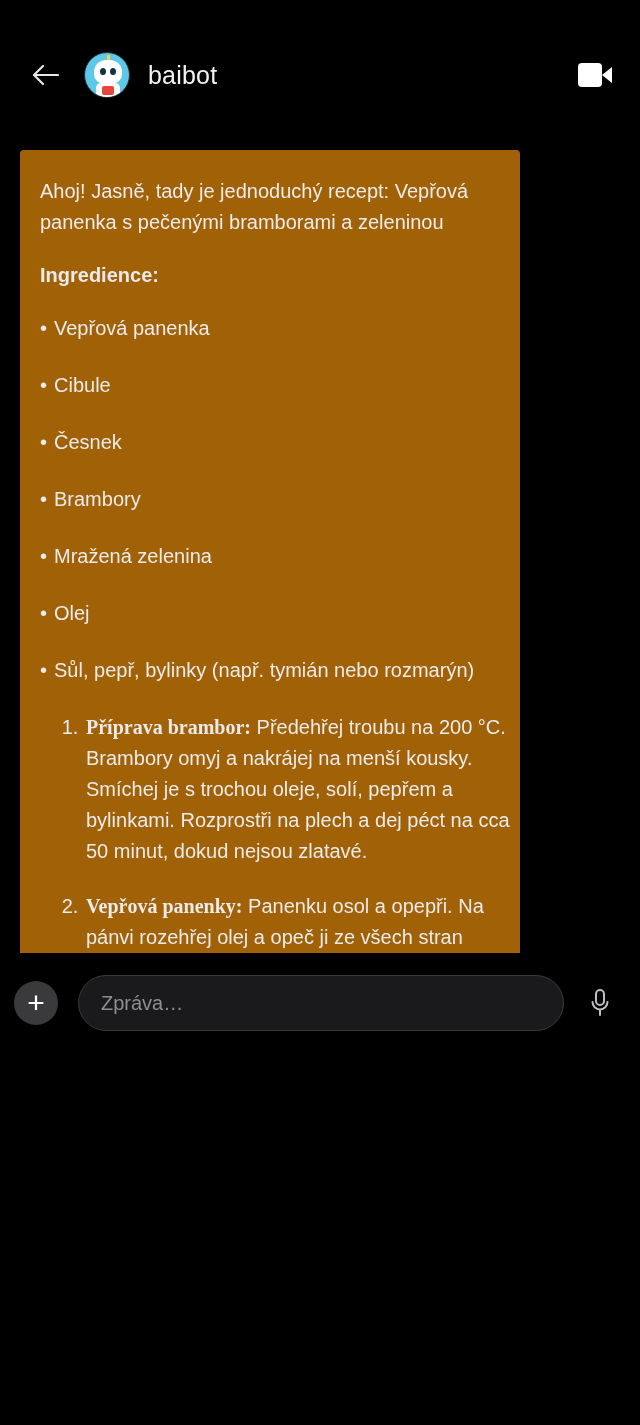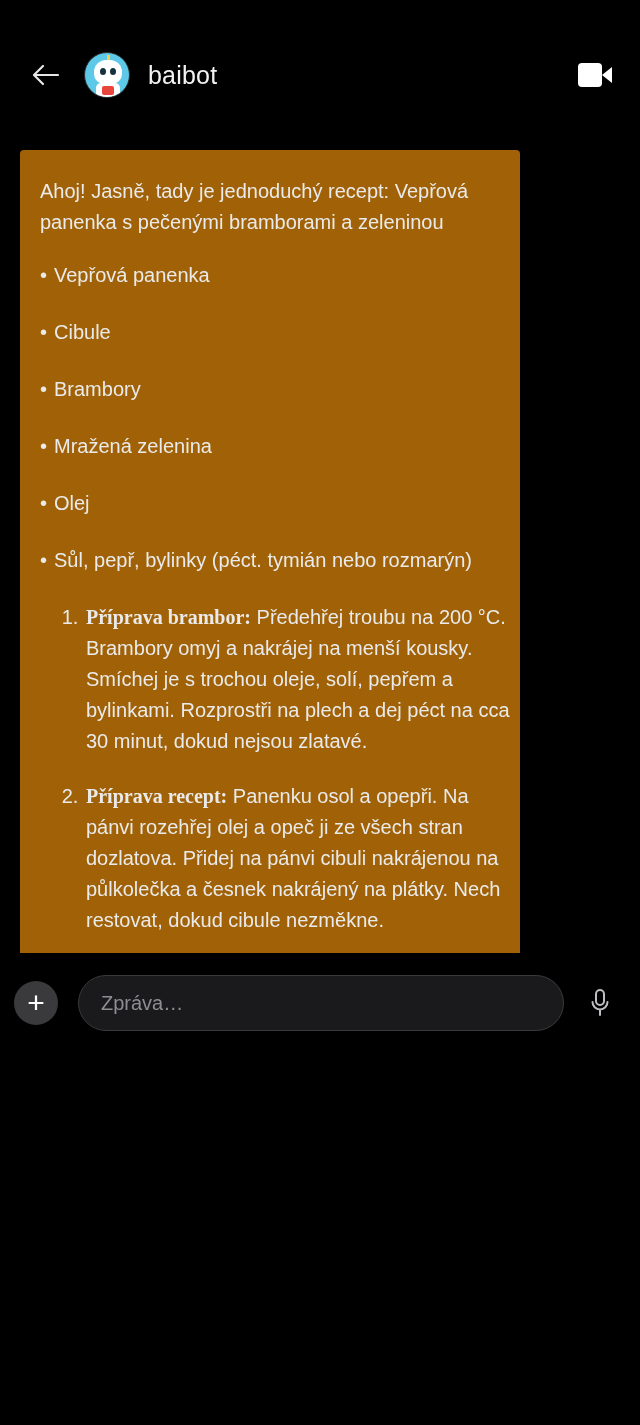--- a/index.html
+++ b/index.html
@@ -252,34 +252,36 @@
         <span class="lens"></span>
       </span>
     </div>
   </div>
 
   <div class="chat">
     <div class="bubble">
 
       <p>Ahoj! Jasně, tady je jednoduchý recept: Vepřová panenka s pečenými bramborami a zeleninou</p>
 
+      <p class="hdr">Ingredience:</p>
 
       <ul class="ing">
         <li>Vepřová panenka</li>
         <li>Cibule</li>
+        <li>Česnek</li>
         <li>Brambory</li>
         <li>Mražená zelenina</li>
         <li>Olej</li>
-        <li>Sůl, pepř, bylinky (péct. tymián nebo rozmarýn)</li>
+        <li>Sůl, pepř, bylinky (např. tymián nebo rozmarýn)</li>
       </ul>
 
 
       <ol class="steps">
-        <li><b>Příprava brambor:</b><span> Předehřej troubu na 200 °C. Brambory omyj a nakrájej na menší kousky. Smíchej je s trochou oleje, solí, pepřem a bylinkami. Rozprostři na plech a dej péct na cca 30 minut, dokud nejsou zlatavé.</span></li>
-        <li><b>Příprava recept:</b><span> Panenku osol a opepři. Na pánvi rozehřej olej a opeč ji ze všech stran dozlatova. Přidej na pánvi cibuli nakrájenou na půlkolečka a česnek nakrájený na plátky. Nech restovat, dokud cibule nezměkne.</span></li>
+        <li><b>Příprava brambor:</b><span> Předehřej troubu na 200 °C. Brambory omyj a nakrájej na menší kousky. Smíchej je s trochou oleje, solí, pepřem a bylinkami. Rozprostři na plech a dej péct na cca 50 minut, dokud nejsou zlatavé.</span></li>
+        <li><b>Vepřová panenky:</b><span> Panenku osol a opepři. Na pánvi rozehřej olej a opeč ji ze všech stran dozlatova. Přidej na pánvi cibuli nakrájenou na půlkolečka a česnek nakrájený na plátky. Nech restovat, dokud cibule nezměkne.</span></li>
       </ol>
 
     </div>
   </div>
 
   <div class="composer">
     <div class="plus">
       <span>+</span>
     </div>
 

